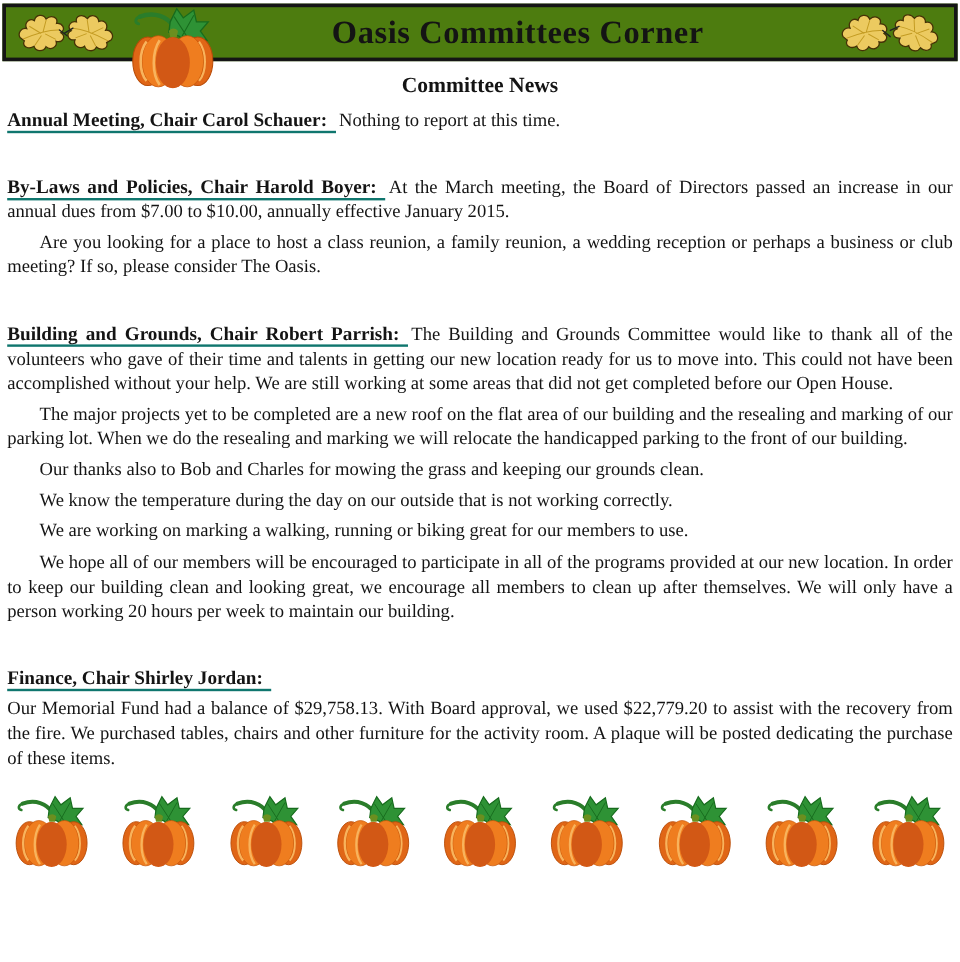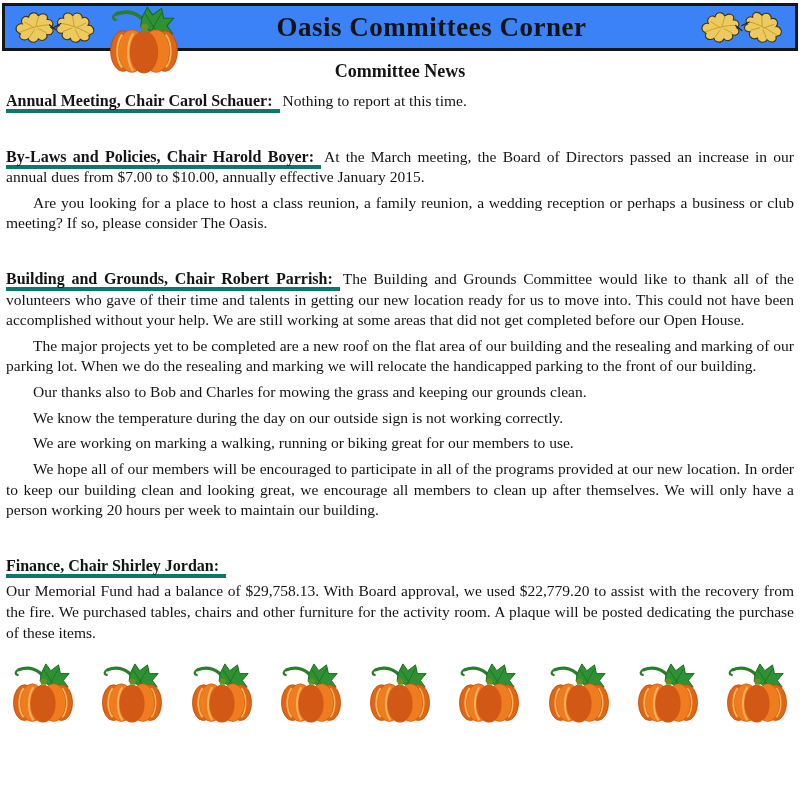--- a/index.html
+++ b/index.html
@@ -15,21 +15,21 @@
     position: relative;
   }
 
   
   .banner {
     margin: 3px 2px 0 2px;
     height: 42px;
     border: 3px solid #151515;
     display: flex;
     align-items: center;
-    background: #3b82f6;
+    background: #4d7c0f;
   }
   .deco {
     display: flex;
     align-items: center;
   }
   .deco.left  { width: 185px; padding-left: 8px; }
   .deco.right { width: 120px; justify-content: flex-end; padding-right: 10px; }
   .leaf { width: 44px; height: 34px; flex: 0 0 auto; }
   .leaf.l1 { transform: rotate(-8deg); }
   .leaf.l2 { transform: rotate(14deg) scaleX(-1); margin-left: -4px; }
@@ -66,21 +66,21 @@
   .section + .section { margin-top: 34px; }
   .para {
     margin: 0 0 5px 0;
     font-size: 15.5px;
     line-height: 1.33;
     text-align: justify;
   }
   .para.indent { text-indent: 27px; }
   .heading {
     font-weight: bold;
-    border-bottom: 4px solid #0f766e;
+    border-bottom: 2px solid #0f766e;
     padding-right: 7px;
     font-size: 16px;
   }
   .lead { margin-left: 3px; font-family: Liberation Serif, serif; }
 
   
   .pumpkin-row {
     display: flex;
     justify-content: space-between;
     align-items: flex-end;
@@ -161,21 +161,21 @@
     </p>
     <p class="para indent">Are you looking for a place to host a class reunion, a family reunion, a wedding reception or perhaps a business or club meeting?  If so, please consider The Oasis.</p>
   </section>
 
   <section class="section">
     <p class="para">
       <span class="heading">Building and Grounds, Chair Robert Parrish:</span><span class="lead">The Building and Grounds Committee would like to thank all of the volunteers who gave of their time and talents in getting our new location ready for us to move into.  This could not have been accomplished without your help.  We are still working at some areas that did not get completed before our Open House.</span>
     </p>
     <p class="para indent">The major projects yet to be completed are a new roof on the flat area of our building and the resealing and marking of our parking lot.  When we do the resealing and marking we will relocate the handicapped parking to the front of our building.</p>
     <p class="para indent">Our thanks also to Bob and Charles for mowing the grass and keeping our grounds clean.</p>
-    <p class="para indent">We know the temperature during the day on our outside sign is not working correctly.</p>
+    <p class="para indent">We know the temperature during the day on our outside that is not working correctly.</p>
     <p class="para indent">We are working on marking a walking, running or biking great for our members to use.</p>
     <p class="para indent">We hope all of our members will be encouraged to participate in all of the programs provided at our new location.  In order to keep our building clean and looking great, we encourage all members to clean up after themselves.  We will only have a person working 20 hours per week to maintain our building.</p>
   </section>
 
   <section class="section">
     <p class="para">
       <span class="heading">Finance, Chair Shirley Jordan:</span>
     </p>
     <p class="para">Our Memorial Fund had a balance of $29,758.13.  With Board approval, we used $22,779.20 to assist with the recovery from the fire.  We purchased tables, chairs and other furniture for the activity room.  A plaque will be posted dedicating the purchase of these items.</p>
   </section>

